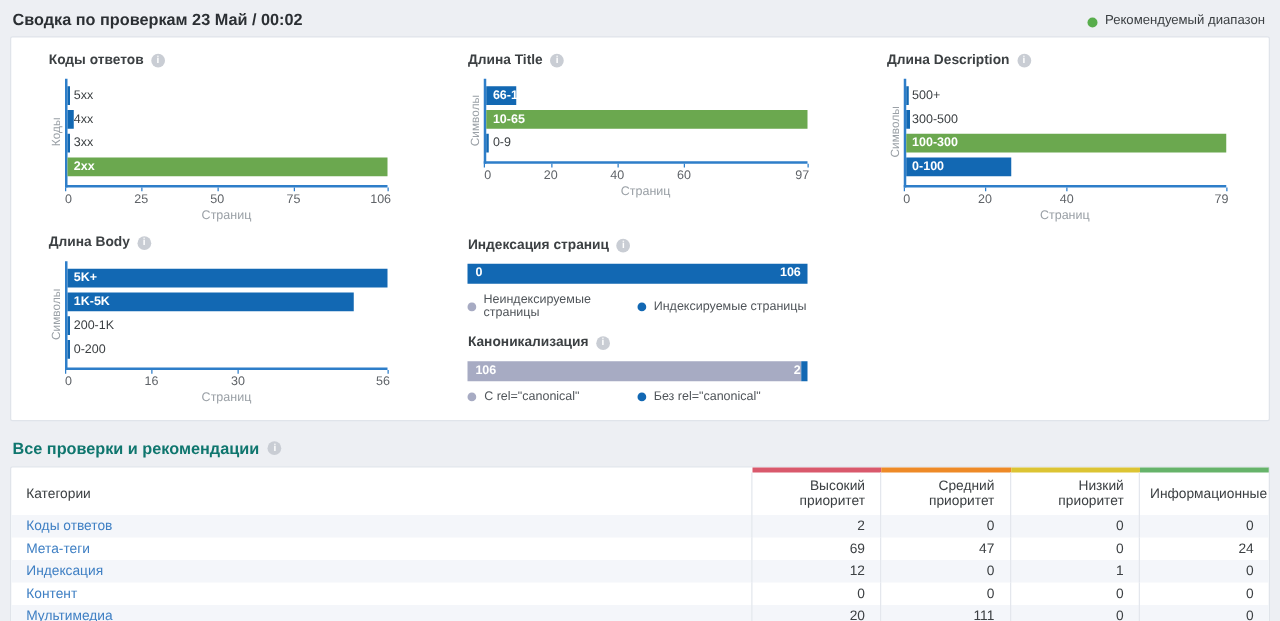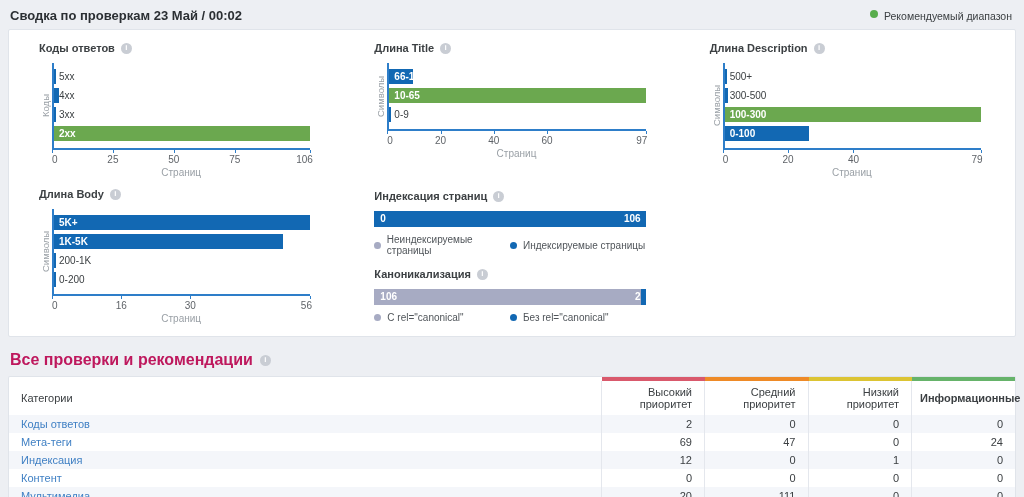--- a/index.html
+++ b/index.html
@@ -3,21 +3,21 @@
 <meta charset="utf-8">
 <style>
   * { margin:0; padding:0; box-sizing:border-box; }
   html,body { width:1024px; height:497px; overflow:hidden;
     background:#edeff3; font-family:"Liberation Sans", sans-serif; }
 
   
   .topbar { display:flex; justify-content:space-between; align-items:center;
     padding:8px 12px 6px 10px; }
   .page-title { font-size:13px; font-weight:700; color:#2b2f33; }
-  .range-legend { display:flex; align-items:flex-start; gap:6px; font-size:10.5px; color:#3c4043; }
+  .range-legend { display:flex; align-items:flex-end; gap:6px; font-size:10.5px; color:#3c4043; }
   .dot { width:8px; height:8px; border-radius:50%; display:inline-block; }
 
   
   .panel { background:#fff; border:1px solid #e0e4ea; border-radius:2px; margin:0 8px; }
   .charts-panel { display:grid; grid-template-columns:1fr 1fr 1fr; padding:2px 0 12px; }
 
   .chart { padding:10px 34px 0 30px; position:relative; }
   .chart-title-row { display:flex; align-items:center; gap:6px; margin-bottom:9px; }
   .chart-title { font-size:11px; font-weight:700; color:#3c4043; }
   .info-icon { width:11px; height:11px; border-radius:50%; background:#c9cdd4; color:#fff;
@@ -52,21 +52,21 @@
     font-weight:700; color:#fff; }
   .seg-label.left { left:6px; }
   .seg-label.right { right:5px; }
   .stack-legend { display:flex; margin-top:7px; }
   .legend-item { width:50%; display:flex; align-items:center; gap:6px;
     font-size:10px; color:#50555a; }
   .legend-item .dot { width:7px; height:7px; }
 
   
   .section-heading { display:flex; align-items:center; gap:7px; margin:14px 10px 7px; }
-  .section-heading span.txt { font-size:16px; font-weight:700; color:#be185d; }
+  .section-heading span.txt { font-size:13px; font-weight:700; color:#0f766e; }
 
   
   .table-panel { border-bottom:none; }
   table.checks { width:100%; border-collapse:collapse; font-size:11px; table-layout:fixed; }
   table.checks col.cat { width:592px; }
   table.checks th { font-weight:400; color:#3c4043; text-align:right;
     padding:5px 12px 5px 8px; border-left:1px solid #e4e7ed; border-top:4px solid transparent; }
   table.checks th.cat { text-align:left; border-left:none; padding-left:12px; }
   table.checks td { text-align:right; padding:3px 12px 3px 8px; color:#3c4043;
     border-left:1px solid #e4e7ed; }
@@ -308,21 +308,21 @@
         <col>
         <col>
         <col>
       </colgroup>
       <thead>
         <tr class="header-row">
           <th class="cat">Категории</th>
           <th class="num" style="border-top-color: rgb(217, 89, 108);">Высокий приоритет</th>
           <th class="num" style="border-top-color: rgb(238, 138, 39);">Средний приоритет</th>
           <th class="num" style="border-top-color: rgb(220, 196, 51);">Низкий приоритет</th>
-          <th class="num" style="border-top-color: rgb(102, 179, 106); font-weight: bold;">Информационные</th>
+          <th class="num" style="border-top-color: rgb(102, 179, 106);">Информационные</th>
         </tr>
       </thead>
       <tbody>
         <tr class="striped">
           <td class="cat"><a class="cat-link">Коды ответов</a></td>
           <td class="num">2</td>
           <td class="num">0</td>
           <td class="num">0</td>
           <td class="num">0</td>
         </tr>

